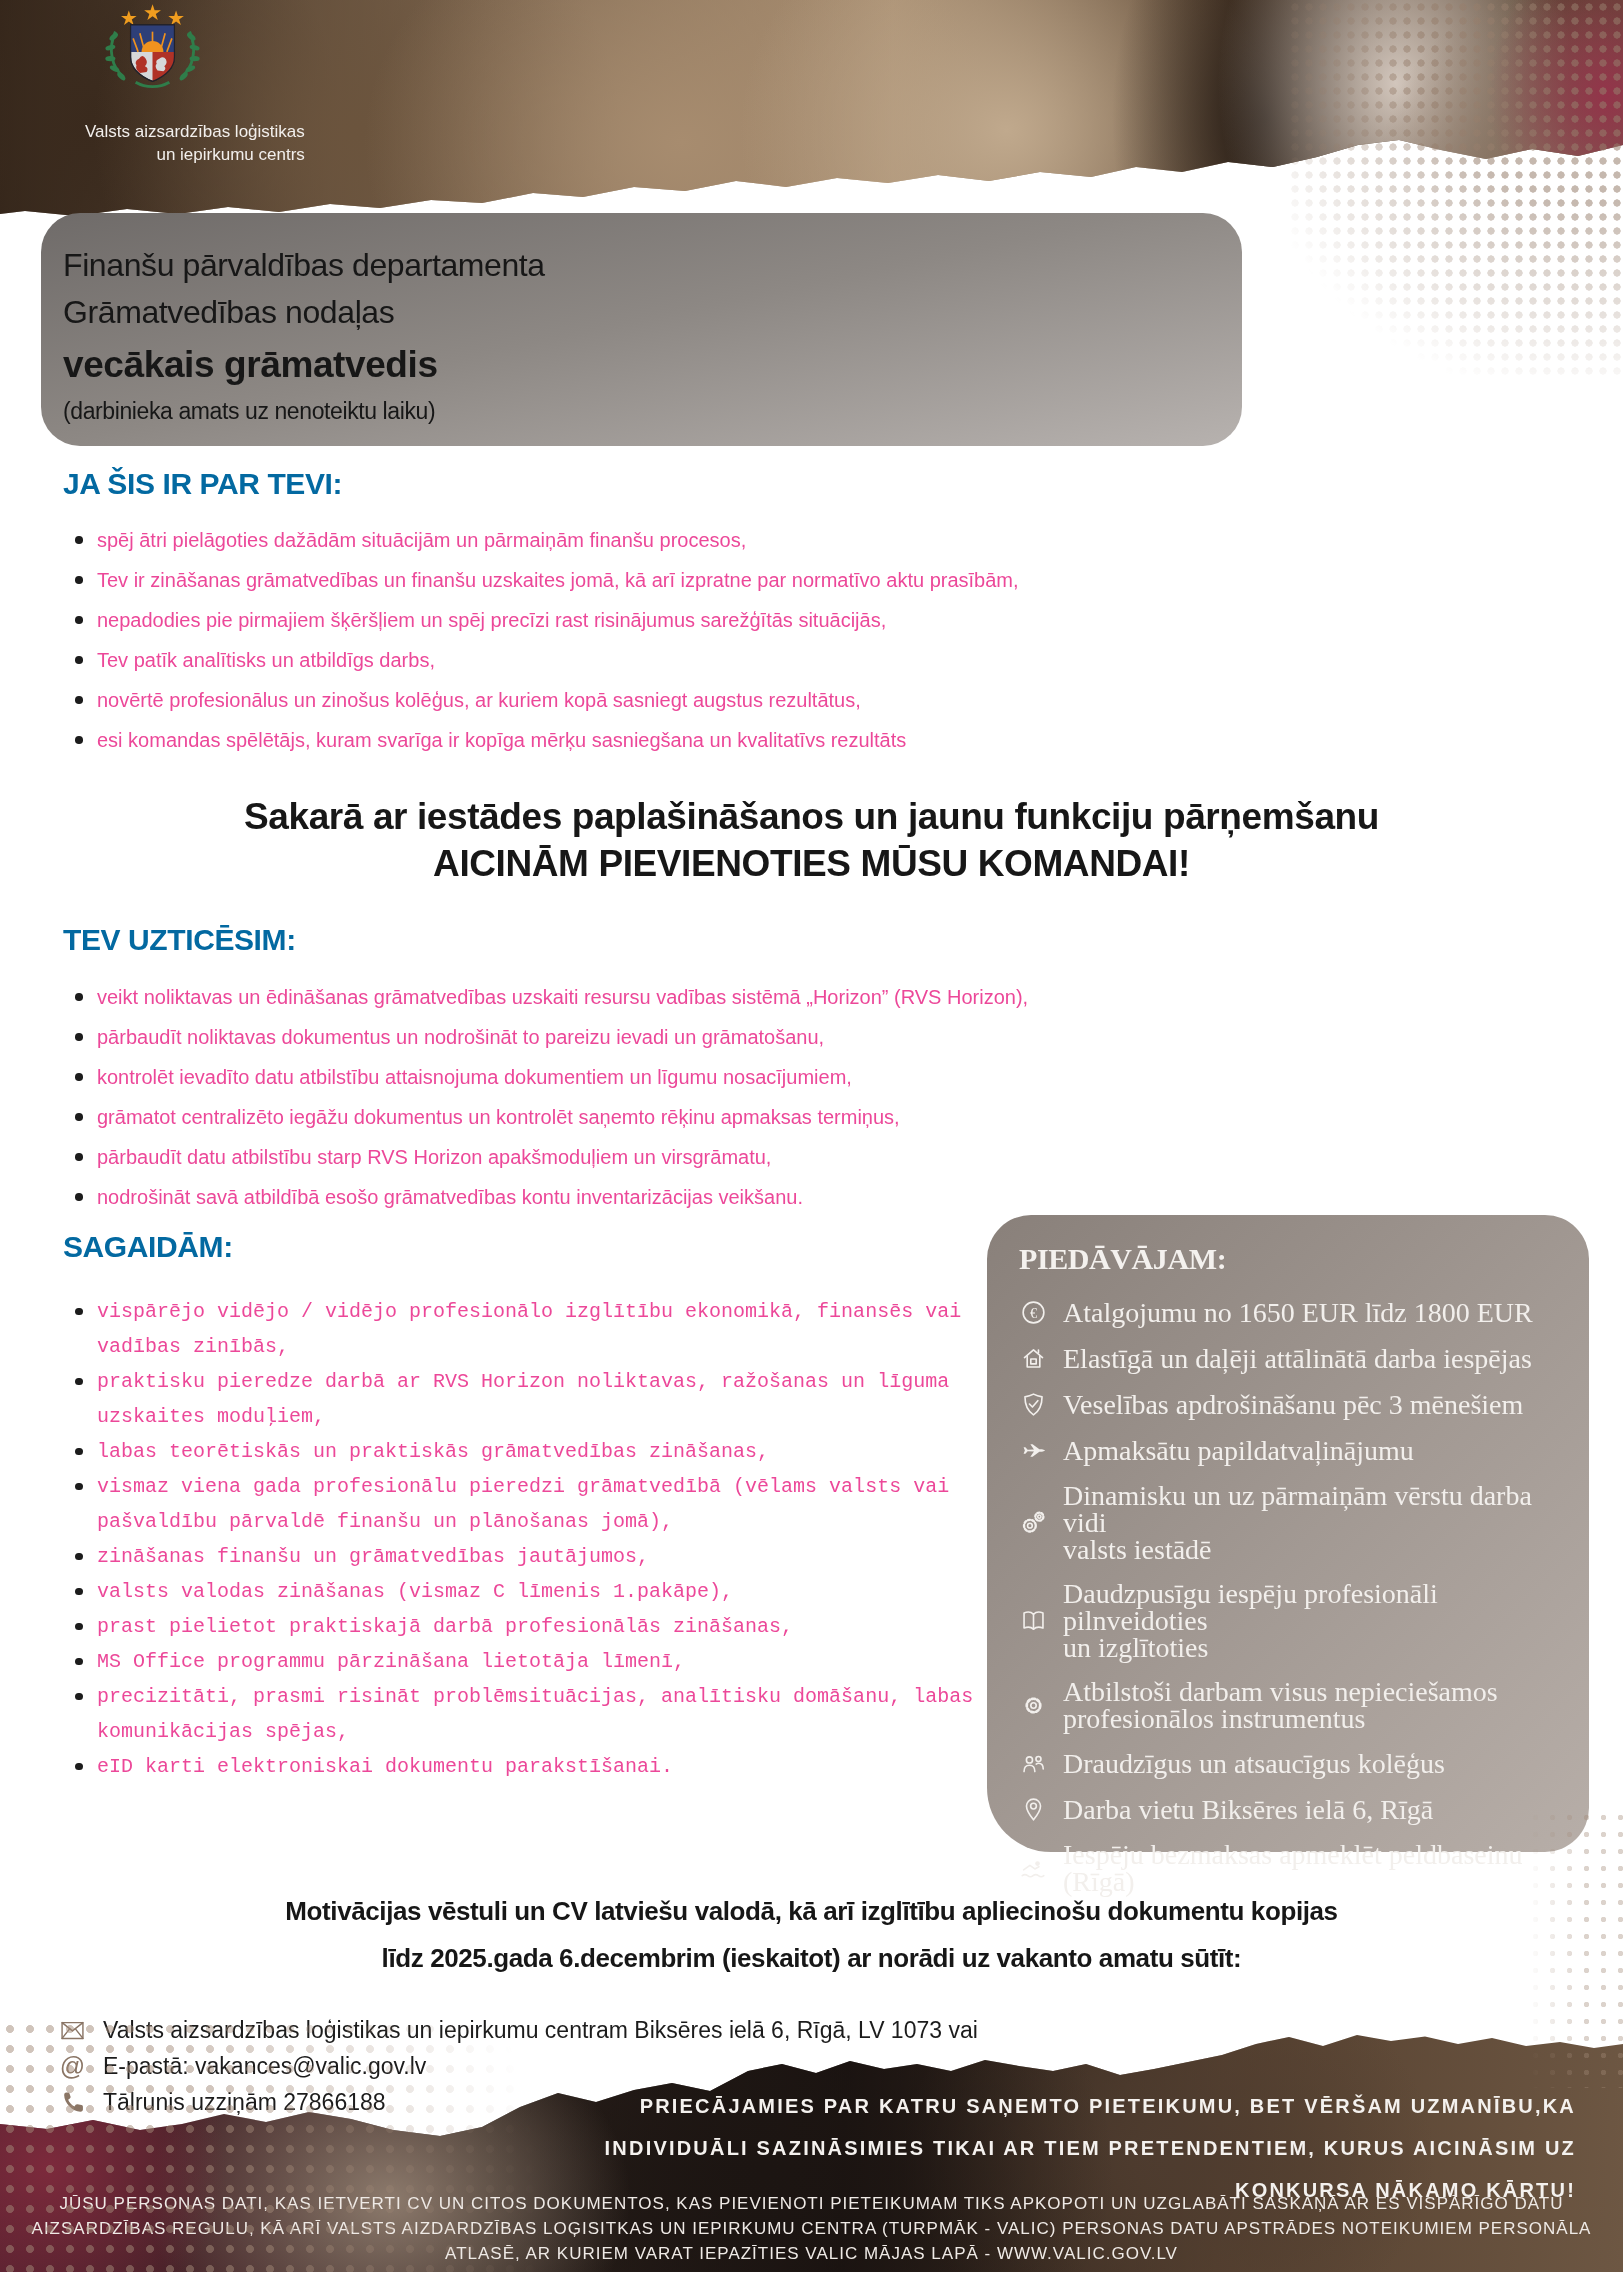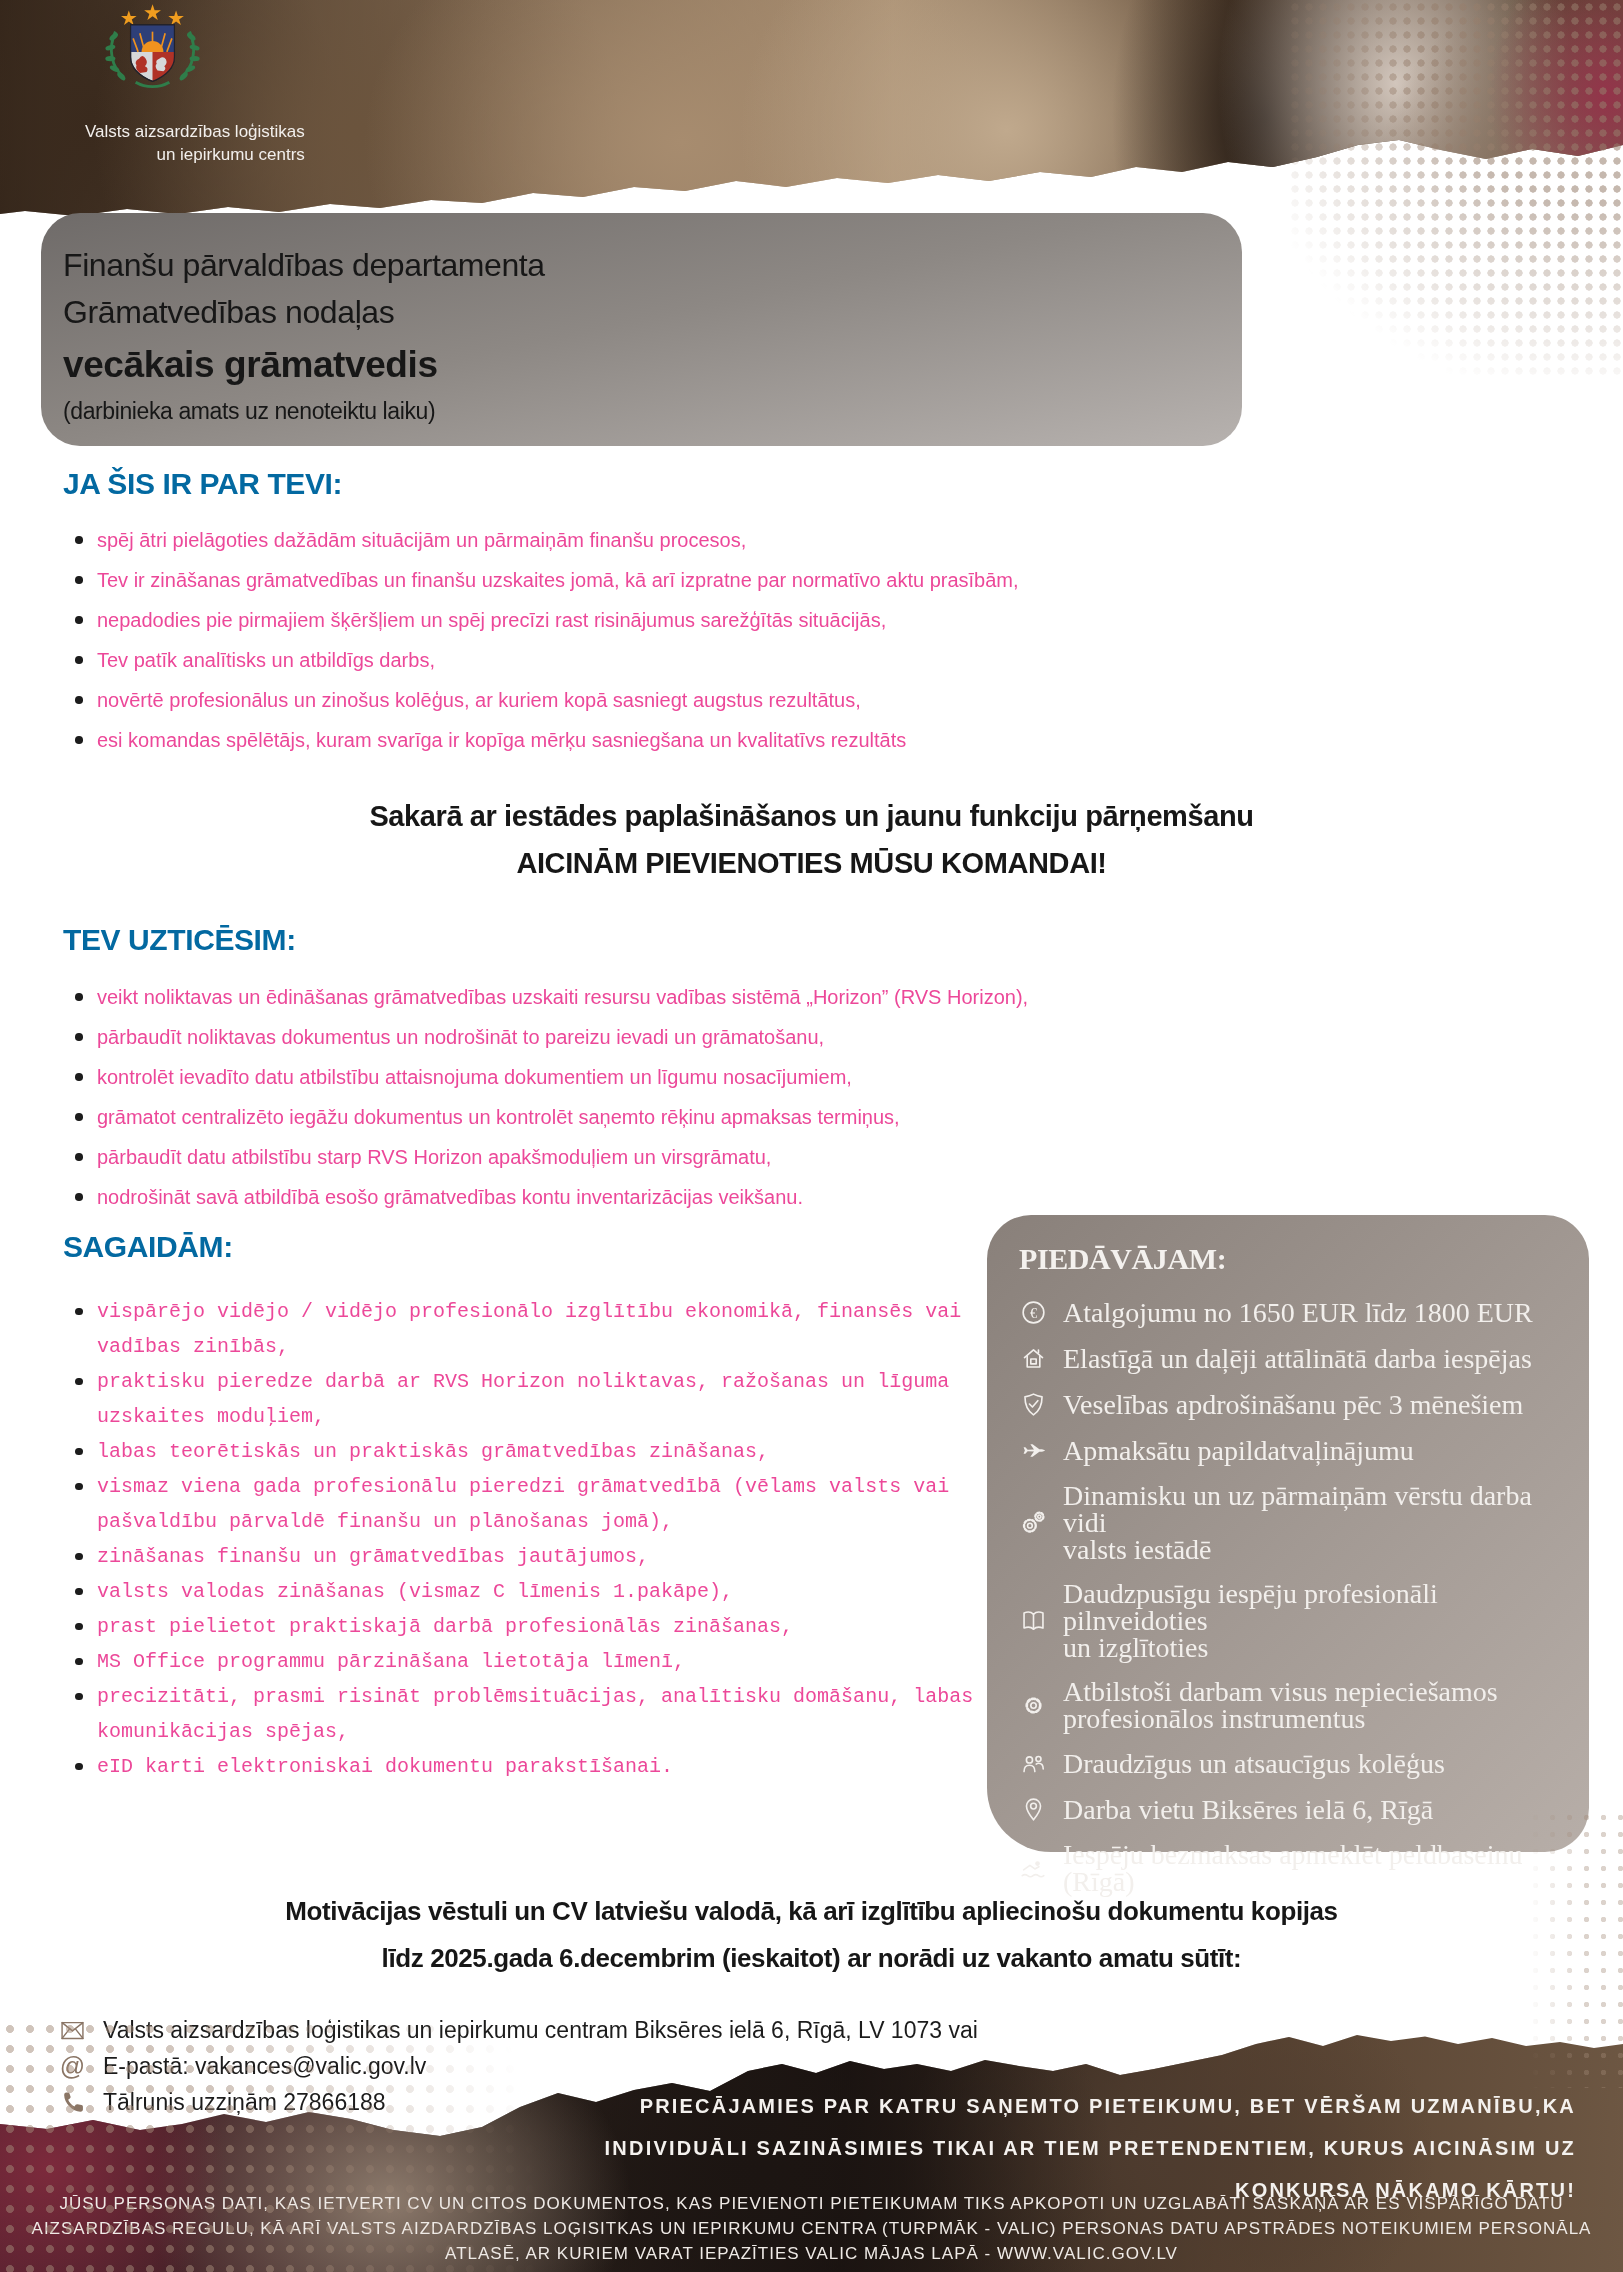--- a/index.html
+++ b/index.html
@@ -59,21 +59,21 @@
   .blist li{position:relative;padding-left:34px;font-size:20px;color:#ec4899;}
   .blist li::before{content:"";position:absolute;left:12px;top:16px;width:7.6px;height:7.6px;border-radius:50%;
     background:#1c1c1c;}
   .list-std li{line-height:40px;}
   .list-std li::before{top:16px;}
   .list-tight{width:981px;}
   .list-tight li{line-height:35px;white-space:pre-line;}
   .list-tight li::before{top:13.5px;}
 
   .center-bold{position:absolute;left:0;width:1623px;text-align:center;font-weight:700;color:#171717;}
-  .announce{top:793px;font-size:29px;line-height:47px;letter-spacing:-0.4px;}
+  .announce{top:793px;font-size:37px;line-height:47px;letter-spacing:-0.4px;}
   .apply{top:1888px;font-size:26px;line-height:47px;letter-spacing:-0.4px;}
 
   
   .offer-box{position:absolute;left:987px;top:1215px;width:602px;height:637px;box-sizing:border-box;
     border-radius:44px 44px 44px 64px;
     background:linear-gradient(135deg,#89807a 0%,#a29993 52%,#b7aea8 100%);
     padding:27px 29px 0 32px;color:#f2efec;font-family:Liberation Serif, serif;}
   .offer-box h3{margin:0 0 22px 0;font-size:30px;font-weight:700;letter-spacing:-0.4px;color:#f4f1ee;}
   .offer-items{display:flex;flex-direction:column;gap:17px;}
   .offer-item{display:flex;align-items:center;gap:15px;}

